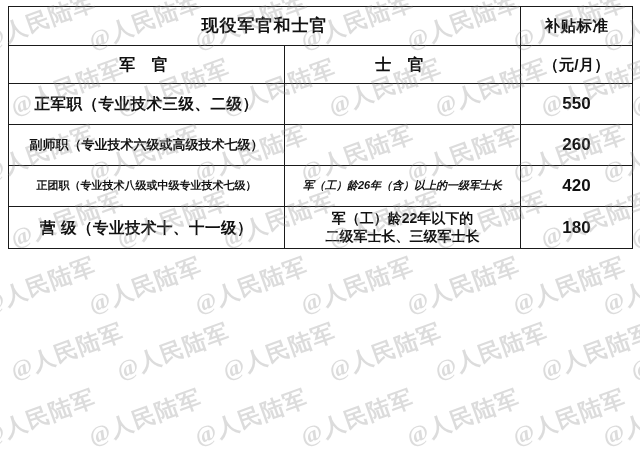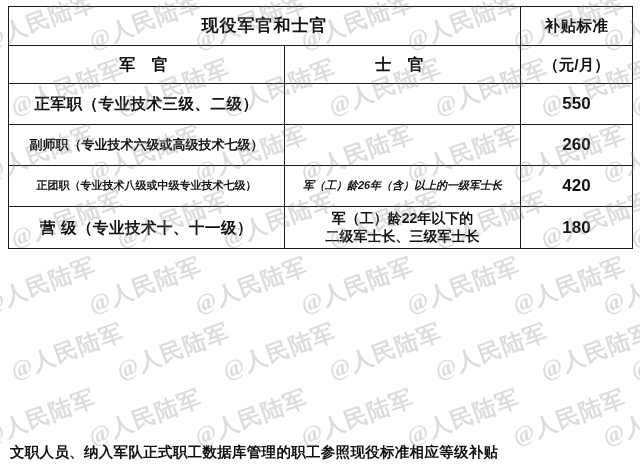--- a/index.html
+++ b/index.html
@@ -220,14 +220,13 @@
           <td class="amount">420</td>
         </tr>
         <tr class="r-h42">
           <td class="rank-big">营  级（专业技术十、十一级）</td>
           <td class="nco-mid"><span>军（工）龄22年以下的</span><br><span>二级军士长、三级军士长</span></td>
           <td class="amount">180</td>
         </tr>
       </tbody>
   </table>
 
-  <div class="footnote">文职人员、纳入军队正式职工数据库管理的职工参照现役标准相应等级补贴</div>
 </div>
 
 </body></html>

